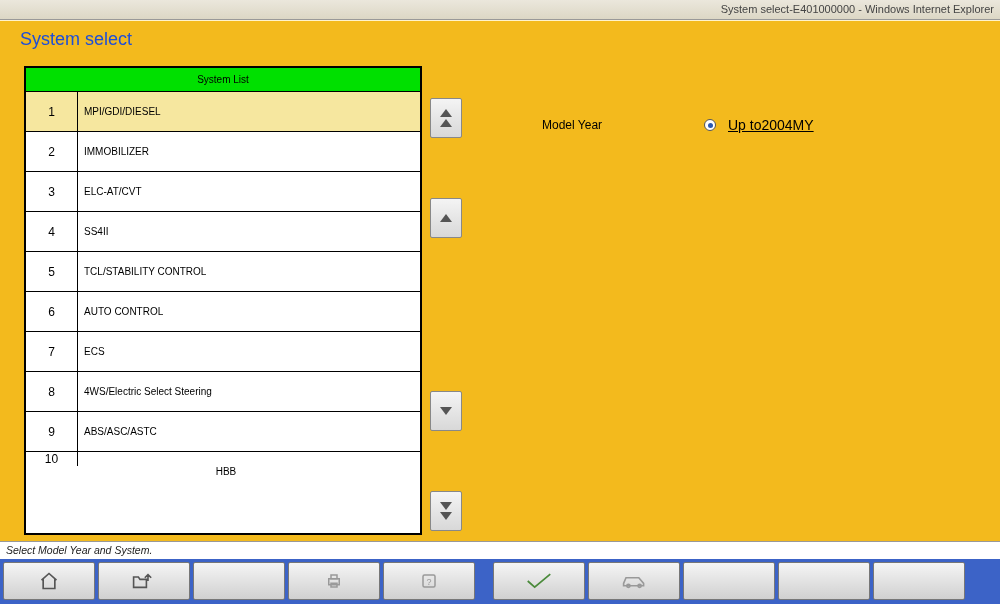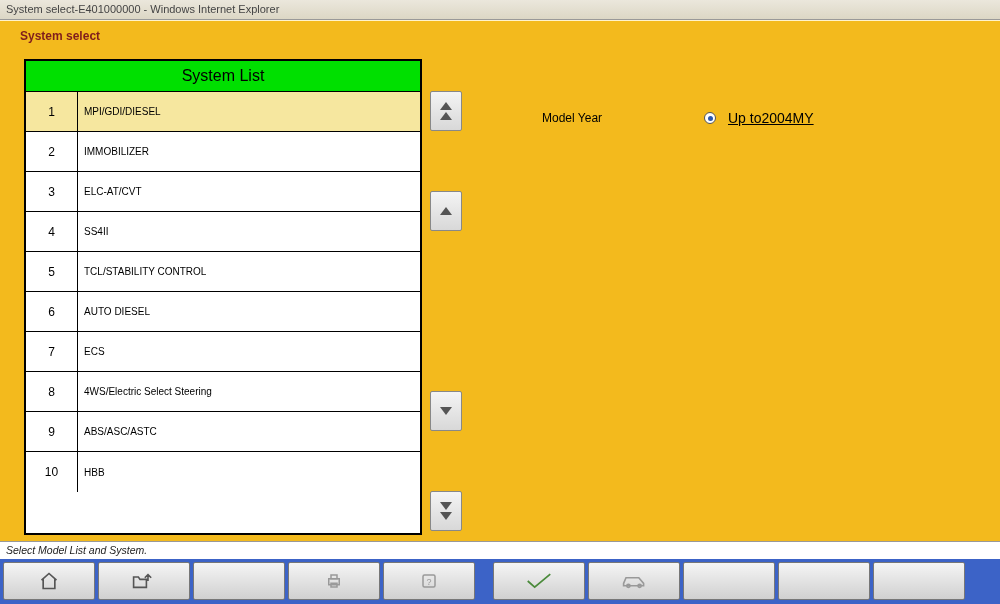--- a/index.html
+++ b/index.html
@@ -13,30 +13,31 @@
   display: flex;
   flex-direction: column;
 }
 .titlebar {
   height: 20px;
   background: linear-gradient(to bottom, #ebe7dc, #dcd7c5);
   border-bottom: 1px solid #999;
   color: #444;
   font-size: 11px;
   padding: 3px 6px;
+  text-align: right;
 }
 .page-head {
   background: #f3ba1d;
   padding: 8px 20px 6px 20px;
   border-top: 1px solid #fff3cc;
 }
 .page-title {
-  color: #7f1d1d;
-  font-weight: bold;
-  font-size: 12px;
+  color: #1d4ed8;
+  font-weight: normal;
+  font-size: 18px;
 }
 .main-area {
   flex: 1;
   background: #f3ba1d;
   display: flex;
   padding: 10px 14px 6px 24px;
   gap: 8px;
 }
 .left-panel {
   display: flex;
@@ -46,30 +47,30 @@
 .system-table {
   border: 2px solid #000;
   background: #fff;
   width: 398px;
 }
 .system-header {
   background: #00e000;
   border-bottom: 1px solid #000;
   text-align: center;
   padding: 6px 0;
-  font-size: 16px;
+  font-size: 10px;
   color: #000;
 }
 .system-row {
   display: flex;
   border-bottom: 1px solid #000;
   height: 40px;
   align-items: center;
 }
-.system-row:last-child { border-bottom: none; }
+.system-row:last-child { border-bottom: none; flex-direction: column; }
 .system-row.selected { background: #f6e79f; }
 .row-num {
   width: 52px;
   border-right: 1px solid #000;
   text-align: center;
   padding: 0 4px;
   align-self: stretch;
   display: flex;
   align-items: center;
   justify-content: center;
@@ -200,21 +201,21 @@
           <div class="system-row">
             <div class="row-num">4</div>
             <div class="row-label">SS4II</div>
           </div>
           <div class="system-row">
             <div class="row-num">5</div>
             <div class="row-label">TCL/STABILITY CONTROL</div>
           </div>
           <div class="system-row">
             <div class="row-num">6</div>
-            <div class="row-label">AUTO DIESEL</div>
+            <div class="row-label">AUTO CONTROL</div>
           </div>
           <div class="system-row">
             <div class="row-num">7</div>
             <div class="row-label">ECS</div>
           </div>
           <div class="system-row">
             <div class="row-num">8</div>
             <div class="row-label">4WS/Electric Select Steering</div>
           </div>
           <div class="system-row">
@@ -263,21 +264,21 @@
       <div class="radio-input">
         <span class="radio-circle checked"></span>
       </div>
       <div class="radio-value">Up to2004MY</div>
     </div>
   </div>
 
 </div>
 
 <div class="status-bar">
-  <span>Select Model List and System.</span>
+  <span>Select Model Year and System.</span>
 </div>
 
 <div class="toolbar">
   <div class="tool-group">
     <div class="tool-btn">
       <span>
         <svg width="22" height="20" viewBox="0 0 24 24" fill="none" stroke="#555" stroke-width="2">
             <path d="M3 11 L12 3 L21 11 M5 10 V21 H19 V10"></path>
           </svg>
       </span>

